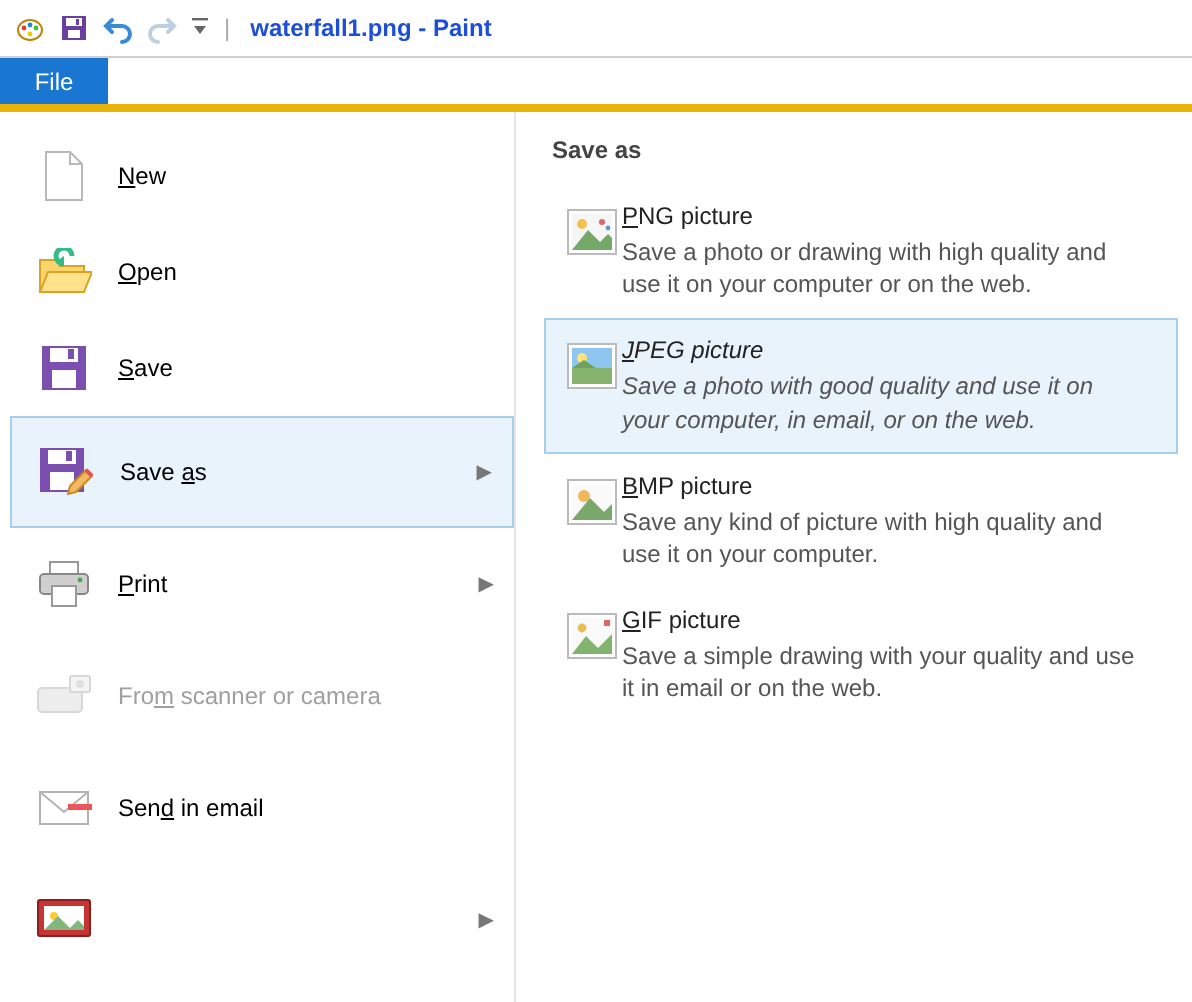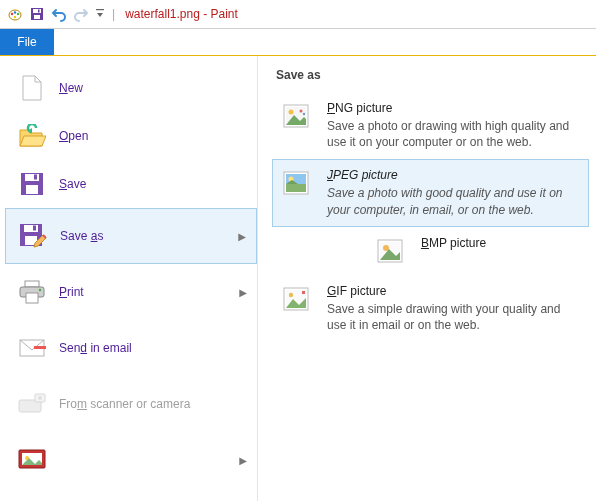--- a/index.html
+++ b/index.html
@@ -1,40 +1,40 @@
 <!DOCTYPE html>
 <html><head>
 <meta charset="utf-8">
 <style>
   * { box-sizing: border-box; margin: 0; padding: 0; font-family: "Segoe UI", Tahoma, sans-serif; }
   body { background: #fff; width: 596px; height: 501px; overflow: hidden; font-size: 12px; color: #222; }
 
   .titlebar { height: 28px; display: flex; align-items: center; padding: 0 6px; background: #fff; gap: 4px; }
   .titlebar .tb-btn { width: 18px; height: 18px; display: flex; align-items: center; justify-content: center; }
   .titlebar .sep { color: #aaa; margin: 0 2px; }
-  .titlebar .title { margin-left: 4px; color: #b91c1c; }
-
-  .ribbon { height: 28px; border-top: 1px solid #d0d0d0; border-bottom: 1px solid #eab308; background: #fff; display: flex; }
+  .titlebar .title { margin-left: 4px; color: #1d4ed8; font-weight: bold; }
+
+  .ribbon { height: 28px; border-top: 1px solid #d0d0d0; border-bottom: 4px solid #eab308; background: #fff; display: flex; }
   .file-tab { background: #1976d2; color: #fff; width: 54px; display: flex; align-items: center; justify-content: center; font-size: 12px; }
 
   .dropdown { position: absolute; top: 56px; left: 5px; width: 590px; height: 445px; background: #fff; display: flex; }
   .left-pane { width: 253px; background: #fff; padding-top: 8px; }
   .left-pane.border { border-right: 1px solid #e5e5e5; }
   .menu-row { display: flex; align-items: center; height: 48px; padding: 0 14px 0 12px; position: relative; cursor: default; }
   .menu-row.tall { height: 56px; }
   .menu-row .mi-icon { width: 30px; height: 30px; display: flex; align-items: center; justify-content: center; margin-right: 12px; }
-  .menu-row .mi-label { font-size: 12px; color: #4c1d95; text-decoration: underline; text-decoration-color: transparent; }
+  .menu-row .mi-label { font-size: 12px; color: #000000; text-decoration: underline; text-decoration-color: transparent; }
   .menu-row .mi-label .ul { text-decoration: underline; }
   .menu-row.disabled .mi-label { color: #a0a0a0; }
   .menu-row.selected { background: #e9f3fb; border: 1px solid #a7cfeb; }
   .menu-row .chev { position: absolute; right: 10px; color: #777; font-size: 10px; }
 
   .right-pane { flex: 1; padding: 10px 6px 0 14px; }
   .right-title { font-size: 12px; color: #444; margin: 2px 0 10px 4px; font-weight: 600; }
-  .fmt-row { display: flex; padding: 8px 8px; gap: 16px; border: 1px solid transparent; justify-content: center; }
+  .fmt-row { display: flex; padding: 8px 8px; gap: 0; border: 1px solid transparent; }
   .fmt-row.selected { background: #e9f3fb; border-color: #a7cfeb; font-style: italic; }
   .fmt-icon { width: 30px; height: 30px; display:flex; align-items:center; justify-content:center; flex-shrink: 0; }
   .fmt-text .fmt-title { font-size: 12px; margin-bottom: 3px; }
   .fmt-text .fmt-title .ul { text-decoration: underline; }
   .fmt-text .fmt-desc { font-size: 12px; color: #555; line-height: 1.35; max-width: 260px; }
 
   svg { display: block; }
 </style>
 </head>
 <body>
@@ -139,40 +139,40 @@
             <rect x="8" y="2" width="14" height="6" fill="#fff" stroke="#999"></rect>
             <rect x="3" y="8" width="24" height="10" rx="2" fill="#cfcfcf" stroke="#888"></rect>
             <rect x="9" y="14" width="12" height="10" fill="#fff" stroke="#999"></rect>
             <circle cx="23" cy="11" r="1.2" fill="#4a4"></circle>
           </svg>
       </div>
       <span class="mi-label"><span class="ul">P</span><span>rint</span></span>
       <span class="chev">▶</span>
     </div>
 
+    <div class="menu-row disabled tall">
+      <div class="mi-icon">
+        <svg width="30" height="24" viewBox="0 0 30 24" opacity="0.45">
+            <rect x="2" y="8" width="22" height="12" rx="2" fill="#d8d8d8" stroke="#aaa"></rect>
+            <rect x="18" y="2" width="10" height="8" rx="1" fill="#e8e8e8" stroke="#aaa"></rect>
+            <circle cx="23" cy="6" r="2" fill="#bbb"></circle>
+          </svg>
+      </div>
+      <span class="mi-label"><span>Fro</span><span class="ul">m</span><span> scanner or camera</span></span>
+    </div>
+
     <div class="menu-row tall">
       <div class="mi-icon">
         <svg width="28" height="20" viewBox="0 0 28 20">
             <rect x="2" y="2" width="24" height="16" fill="#fff" stroke="#b3b3b3"></rect>
             <path d="M2 2 L14 12 L26 2" fill="none" stroke="#b3b3b3"></path>
             <rect x="16" y="8" width="12" height="3" fill="#e55"></rect>
           </svg>
       </div>
       <span class="mi-label"><span>Sen</span><span class="ul">d</span><span> in email</span></span>
-    </div>
-
-    <div class="menu-row disabled tall">
-      <div class="mi-icon">
-        <svg width="30" height="24" viewBox="0 0 30 24" opacity="0.45">
-            <rect x="2" y="8" width="22" height="12" rx="2" fill="#d8d8d8" stroke="#aaa"></rect>
-            <rect x="18" y="2" width="10" height="8" rx="1" fill="#e8e8e8" stroke="#aaa"></rect>
-            <circle cx="23" cy="6" r="2" fill="#bbb"></circle>
-          </svg>
-      </div>
-      <span class="mi-label"><span>Fro</span><span class="ul">m</span><span> scanner or camera</span></span>
     </div>
 
     <div class="menu-row tall">
       <div class="mi-icon">
         <svg width="30" height="24" viewBox="0 0 30 24">
             <rect x="2" y="2" width="26" height="18" rx="1" fill="#c73434" stroke="#8a1f1f"></rect>
             <rect x="5" y="5" width="20" height="12" fill="#fff"></rect>
             <circle cx="10" cy="10" r="2" fill="#ffcc33"></circle>
             <path d="M5 17 L12 10 L18 16 L22 12 L25 15 L25 17 Z" fill="#7fb77e"></path>
           </svg>
@@ -222,20 +222,21 @@
       <div class="fmt-icon">
         <svg width="28" height="26" viewBox="0 0 28 26">
             <rect x="2" y="2" width="24" height="22" fill="#fff" stroke="#bbb"></rect>
             <rect x="4" y="4" width="20" height="18" fill="#fafafa"></rect>
             <circle cx="10" cy="10" r="3" fill="#f1b75a"></circle>
             <path d="M4 22 L13 11 L20 18 L24 14 L24 22 Z" fill="#7aa86a"></path>
           </svg>
       </div>
       <div class="fmt-text">
         <div class="fmt-title"><span class="ul">B</span><span>MP picture</span></div>
+        <div class="fmt-desc">Save any kind of picture with high quality and use it on your computer.</div>
       </div>
     </div>
 
     <div class="fmt-row">
       <div class="fmt-icon">
         <svg width="28" height="26" viewBox="0 0 28 26">
             <rect x="2" y="2" width="24" height="22" fill="#fff" stroke="#bbb"></rect>
             <rect x="4" y="4" width="20" height="18" fill="#fafafa"></rect>
             <circle cx="9" cy="9" r="2.2" fill="#e8bf55"></circle>
             <path d="M4 22 L11 13 L17 19 L24 12 L24 22 Z" fill="#83b46f"></path>

